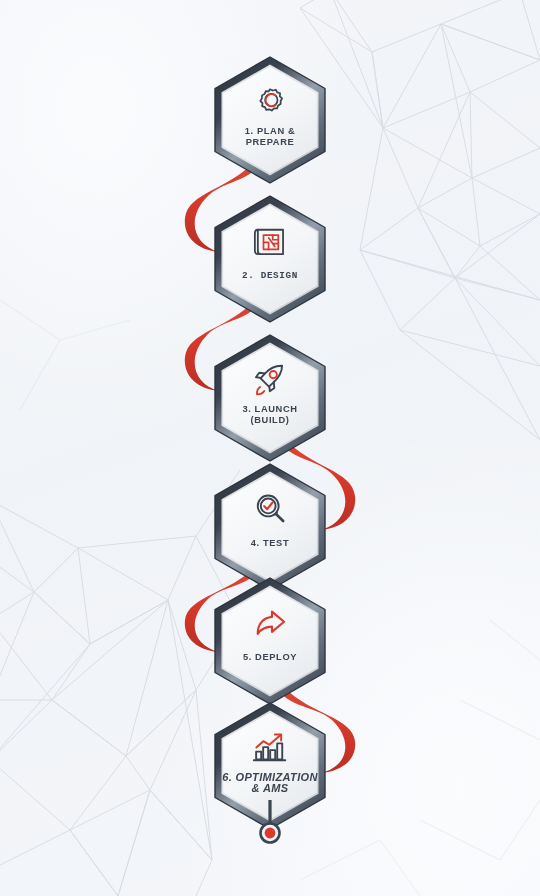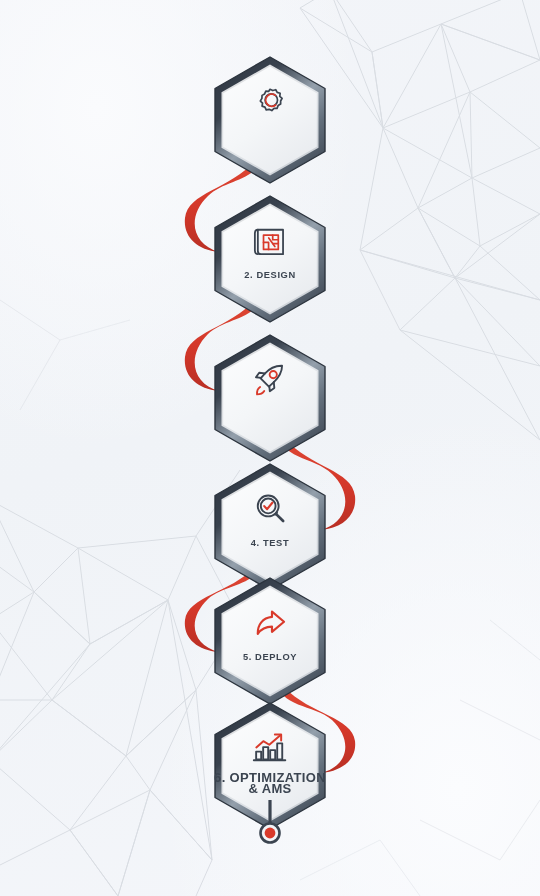--- a/index.html
+++ b/index.html
@@ -40,21 +40,21 @@
     font-weight:bold;
     letter-spacing:0.62px;
     line-height:11.4px;
     color:#3b4450;
     text-transform:uppercase;
     pointer-events:none;
     white-space:pre-line;
   }
   .hex-label.two-line { top:72px; }
   .hex-label.one-line { top:77px; }
-  .hex-label.wide { font-size:13px; letter-spacing:0.35px; }
+  .hex-label.wide { font-size:11px; letter-spacing:0.35px;font-style:italic; }
 
   .icon-holder {
     position:absolute;
     left:50%; top:30px;
     transform:translateX(-50%);
     width:44px; height:36px;
   }
   .icon-holder svg { width:100%; height:100%; display:block; overflow:visible; }
 </style>
 </head>
@@ -205,22 +205,24 @@
       <g fill="none" stroke="#3b4450" stroke-width="2.1" stroke-linejoin="round">
         <path d="M24 6.5 L27.4 8.0 L31.0 7.0 L32.8 10.3 L36.4 11.3 L36.0 15.0
                  L38.8 17.5 L37.0 20.8 L37.0 24.5 L33.9 26.4 L32.6 29.9 L28.9 29.8
                  L26.2 32.4 L23.0 30.9 L19.4 31.6 L17.8 28.2 L14.3 27.0 L14.9 23.4
                  L12.2 20.8 L14.1 17.6 L14.3 13.9 L17.4 12.1 L18.9 8.7 L22.5 8.9 Z"></path>
         <circle cx="25.6" cy="19.6" r="7.6"></circle>
       </g>
       <path d="M30.6 13.9 A7.4 7.4 0 1 0 30.9 25.6" fill="none" stroke="#d93a2b" stroke-width="2.2" stroke-linecap="round"></path>
     </svg>
         </div>
-      </div>
-      <div class="hex-node" style="top: 193px;">
+        <div class="hex-label two-line">1. PLAN &amp;
+PREPARE</div>
+      </div>
+      <div class="hex-node" style="top: 193px; font-family: Liberation Mono, monospace;">
   <svg viewBox="0 0 120 132">
     <defs>
       <linearGradient id="hxb" x1="0.12" y1="0" x2="0.9" y2="1">
         <stop offset="0%" stop-color="#2f3742"></stop>
         <stop offset="26%" stop-color="#39424e"></stop>
         <stop offset="52%" stop-color="#94a0ac"></stop>
         <stop offset="72%" stop-color="#636f7c"></stop>
         <stop offset="100%" stop-color="#39424e"></stop>
       </linearGradient>
       <linearGradient id="hxf" x1="0.2" y1="0" x2="0.85" y2="1">
@@ -287,20 +289,22 @@
       <g fill="none" stroke="#3b4450" stroke-width="2.1" stroke-linejoin="round" stroke-linecap="round">
         <path d="M37.4 4.2 C31.0 4.0 23.4 7.2 18.2 13.0 L13.6 18.2 L22.8 27.4 L28.0 22.6
                  C33.8 17.2 37.4 10.2 37.4 4.2 Z"></path>
         <path d="M18.6 12.6 L12.0 12.0 L8.4 17.0 L14.2 17.6"></path>
         <path d="M28.2 22.2 L28.8 28.8 L23.8 32.4 L23.2 26.6"></path>
       </g>
       <circle cx="27.6" cy="14.0" r="4.0" fill="none" stroke="#d93a2b" stroke-width="2.1"></circle>
       <path d="M13.0 27.8 C10.2 29.6 9.4 33.4 9.6 36.0 C12.2 36.0 15.8 35.0 17.6 32.2" fill="none" stroke="#d93a2b" stroke-width="2.1" stroke-linejoin="round" stroke-linecap="round"></path>
     </svg>
         </div>
+        <div class="hex-label two-line">3. LAUNCH
+(BUILD)</div>
       </div>
       <div class="hex-node" style="top: 461px; text-decoration: underline;">
   <svg viewBox="0 0 120 132">
     <defs>
       <linearGradient id="hxb" x1="0.12" y1="0" x2="0.9" y2="1">
         <stop offset="0%" stop-color="#2f3742"></stop>
         <stop offset="26%" stop-color="#39424e"></stop>
         <stop offset="52%" stop-color="#94a0ac"></stop>
         <stop offset="72%" stop-color="#636f7c"></stop>
         <stop offset="100%" stop-color="#39424e"></stop>

